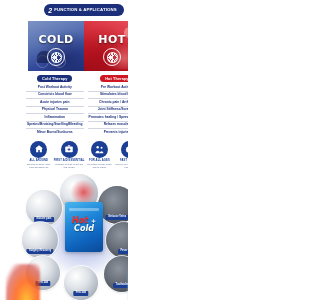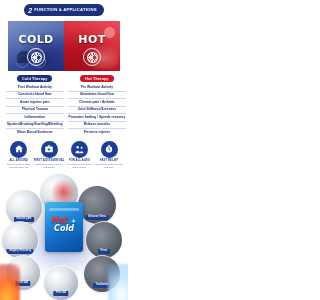--- a/index.html
+++ b/index.html
@@ -2,21 +2,21 @@
 <html><head>
 <meta charset="utf-8">
 <style>
   * { box-sizing: border-box; margin: 0; padding: 0; }
   html, body {
     width: 128px; height: 300px;
     background: #ffffff;
     font-family: "Liberation Sans", sans-serif;
     overflow: hidden;
   }
-  .page { position: relative; width: 128px; height: 300px; background:#fff; }
+  .page { position: relative; width: 128px; height: 300px; background:#fff;margin-left:20px; }
 
   
   .section-header {
     height: 20px; display:flex; align-items:center; justify-content:center;
     background:#fff;
   }
   .hdr-pill {
     display:flex; align-items:center; gap:1px;
     background:#1b2f7a; color:#fff;
     border-radius: 6px;

